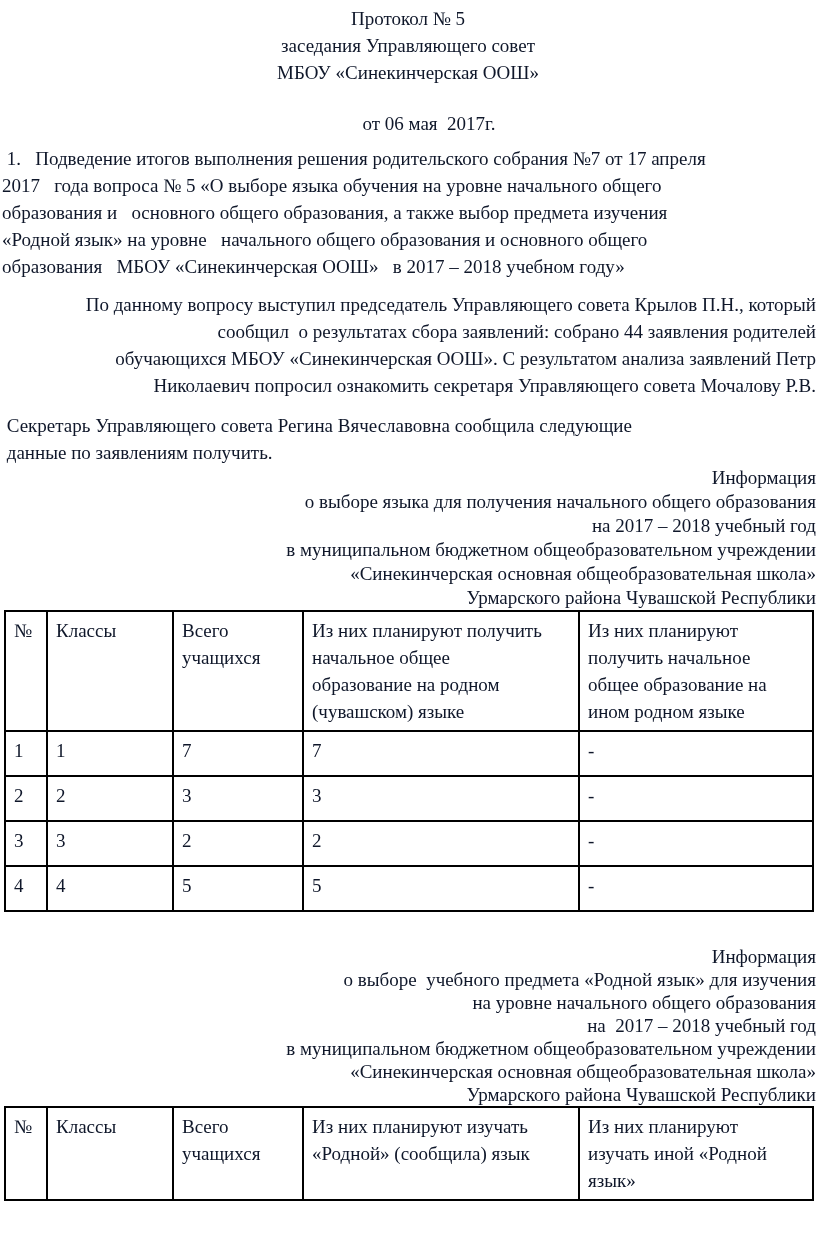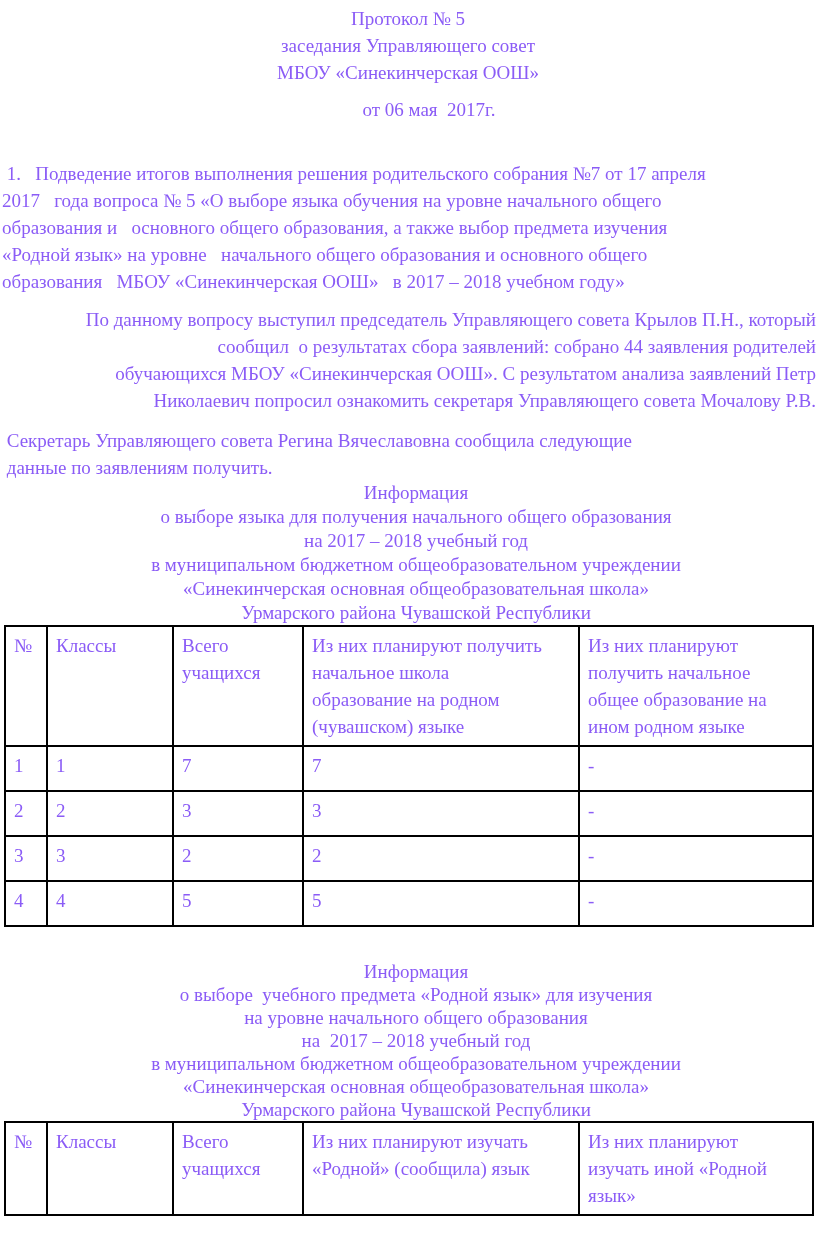--- a/index.html
+++ b/index.html
@@ -5,50 +5,50 @@
   html, body {
     margin: 0;
     padding: 0;
     background: #ffffff;
   }
   .page {
     position: relative;
     width: 816px;
     height: 1237px;
     background: #ffffff;
-    color: #8b5cf6;
+    color: #0f172a;
     font-family: "Liberation Serif", "DejaVu Serif", serif;
     font-size: 19px;
     line-height: 27px;
     overflow: hidden;
   }
   .title {
     margin-top: 5px;
     text-align: center;
     white-space: pre;
   }
   .date {
-    margin-top: 10px;
+    margin-top: 24px;
     text-align: center;
     white-space: pre;
     text-indent: 42px;
   }
   .attendance {
     white-space: pre;
     padding-left: 8px;
   }
   .para {
     white-space: pre;
     padding-left: 2px;
   }
-  .p1 { margin-top: 37px; }
+  .p1 { margin-top: 8px; }
   .p2 { margin-top: 11px; text-align: right; }
   .p3 { margin-top: 13px; }
   .info {
-    text-align: center;
+    text-align: right;
     white-space: pre;
     line-height: 24px;
     margin-left: 16px;
   }
   .info2 {
     margin-top: 33px;
     line-height: 23px;
   }
   .doc-table {
     border-collapse: collapse;
@@ -115,21 +115,21 @@
         <col class="c4">
         <col class="c5">
       </colgroup>
     <thead>
       <tr>
         <th>№</th>
         <th>Классы</th>
         <th>Всего
 учащихся</th>
         <th>Из них планируют получить
-начальное школа
+начальное общее
 образование на родном
 (чувашском) языке</th>
         <th>Из них планируют
 получить начальное
 общее образование на
 ином родном языке</th>
       </tr>
     </thead>
     <tbody>
       <tr>

